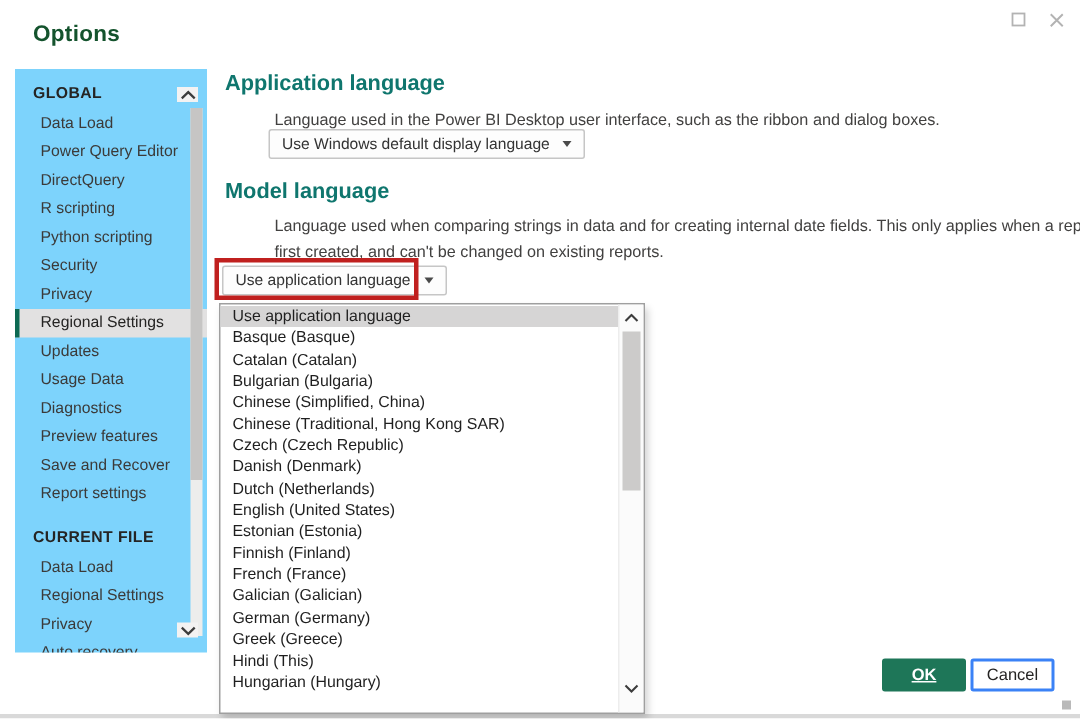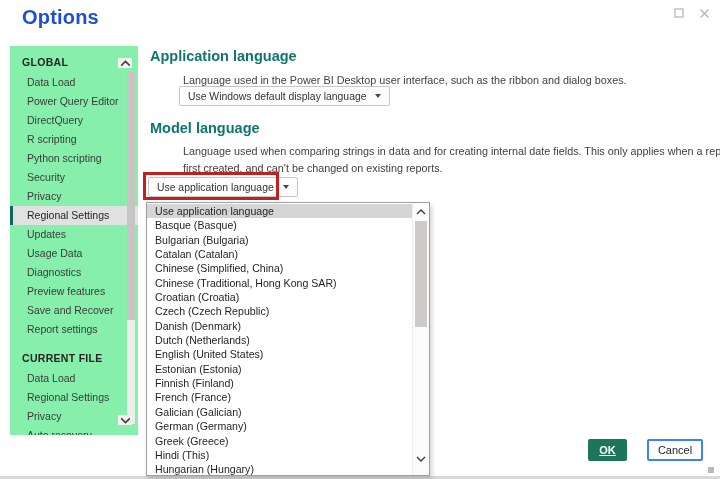--- a/index.html
+++ b/index.html
@@ -5,21 +5,21 @@
   html,body{margin:0;padding:0;}
   body{
     width:720px;height:479px;position:relative;overflow:hidden;
     background:#ffffff;
     font-family:"Liberation Sans","DejaVu Sans",sans-serif;
     -webkit-font-smoothing:antialiased;
   }
   .dialog{position:absolute;inset:0;background:#fff;}
 
   
-  .title{position:absolute;left:22px;top:6px;font-size:20px;font-weight:700;color:#1d4ed8;letter-spacing:.2px;}
+  .title{position:absolute;left:22px;top:14px;font-size:15px;font-weight:700;color:#14532d;letter-spacing:.2px;}
   .win-controls{position:absolute;top:7px;right:10px;display:flex;gap:13px;align-items:center;}
   .winbtn{display:inline-flex;align-items:center;justify-content:center;width:12px;height:12px;cursor:pointer;}
 
   
   .sidebar{position:absolute;left:10px;top:46px;width:128px;height:389px;background:#f3f2f2;overflow:hidden;}
   .sb-inner{padding-top:5px;}
   .sb-header{height:22px;line-height:22px;padding-left:12px;font-size:10.5px;font-weight:700;color:#252423;letter-spacing:.3px;}
   .sb-header.second{margin-top:8px;}
   .sb-item{height:19px;line-height:19px;padding-left:17px;font-size:10.5px;color:#3b3a39;cursor:pointer;white-space:nowrap;}
   .sb-item.selected{background:#e2e1e1;border-left:3px solid #0d6a53;padding-left:14px;color:#252423;}
@@ -53,21 +53,21 @@
   .drop-item.selected{background:#d6d5d5;}
   .list-scrollbar{position:absolute;top:0;right:0;bottom:0;width:16px;background:#fbfbfb;border-left:1px solid #ededed;}
   .ls-arrow{position:absolute;left:0;width:16px;height:16px;display:flex;align-items:center;justify-content:center;cursor:pointer;}
   .ls-arrow.up{top:1px;}
   .ls-arrow.down{bottom:8px;}
   .ls-thumb{position:absolute;left:2px;right:2px;top:18px;height:106px;background:#cccbca;cursor:grab;}
 
   
   .btn{position:absolute;display:flex;align-items:center;justify-content:center;
     height:22px;font-size:11px;border-radius:2px;cursor:pointer;box-sizing:border-box;}
-  .btn-ok{left:588px;top:439px;width:39px;background:#1e7658;color:#fff;font-weight:700;border:7px solid #000000;text-decoration:underline;}
+  .btn-ok{left:588px;top:439px;width:56px;background:#1e7658;color:#fff;font-weight:700;border:7px solid #000000;text-decoration:underline;}
   .btn-cancel{left:647px;top:439px;width:56px;background:#fff;color:#252423;border:2px solid #3b82f6;}
 
   .bottom-strip{position:absolute;left:0;right:0;bottom:0;height:3px;background:#d9d9d9;z-index:1;}
   .grip{position:absolute;right:6px;bottom:6px;width:6px;height:6px;background:#b9b9b9;z-index:2;}
 </style>
 </head>
 <body>
 
 <div class="dialog">
 
@@ -79,21 +79,21 @@
         <rect x="1" y="1" width="8" height="8" fill="none" stroke="#b3b3b3" stroke-width="1.2"></rect>
       </svg>
     </span>
     <span class="winbtn">
       <svg width="11" height="11" viewBox="0 0 11 11">
         <path d="M1.5 1.5 L9.5 9.5 M9.5 1.5 L1.5 9.5" stroke="#b3b3b3" stroke-width="1.3" fill="none"></path>
       </svg>
     </span>
   </div>
 
-  <div class="sidebar" style="background: #86efac;">
+  <div class="sidebar" style="background: #7dd3fc;">
     <div class="sb-inner">
       <div class="sb-header">GLOBAL</div>
       <div>
 
       <div class="sb-item">Data Load</div>
           <div class="sb-item">Power Query Editor</div>
           <div class="sb-item">DirectQuery</div>
           <div class="sb-item">R scripting</div>
           <div class="sb-item">Python scripting</div>
           <div class="sb-item">Security</div>
@@ -144,25 +144,24 @@
     <span>Use application language</span>
     <span class="caret"></span>
   </div>
   <div class="annotation" style="border-color: rgb(192, 32, 31);"></div>
 
   <div class="droplist">
     <div class="rows">
 
     <div class="drop-item selected" style="background: rgb(214, 213, 213);">Use application language</div>
         <div class="drop-item">Basque (Basque)</div>
+        <div class="drop-item">Catalan (Catalan)</div>
         <div class="drop-item">Bulgarian (Bulgaria)</div>
-        <div class="drop-item">Catalan (Catalan)</div>
         <div class="drop-item">Chinese (Simplified, China)</div>
         <div class="drop-item">Chinese (Traditional, Hong Kong SAR)</div>
-        <div class="drop-item">Croatian (Croatia)</div>
         <div class="drop-item">Czech (Czech Republic)</div>
         <div class="drop-item">Danish (Denmark)</div>
         <div class="drop-item">Dutch (Netherlands)</div>
         <div class="drop-item">English (United States)</div>
         <div class="drop-item">Estonian (Estonia)</div>
         <div class="drop-item">Finnish (Finland)</div>
         <div class="drop-item">French (France)</div>
         <div class="drop-item">Galician (Galician)</div>
         <div class="drop-item">German (Germany)</div>
         <div class="drop-item">Greek (Greece)</div>

